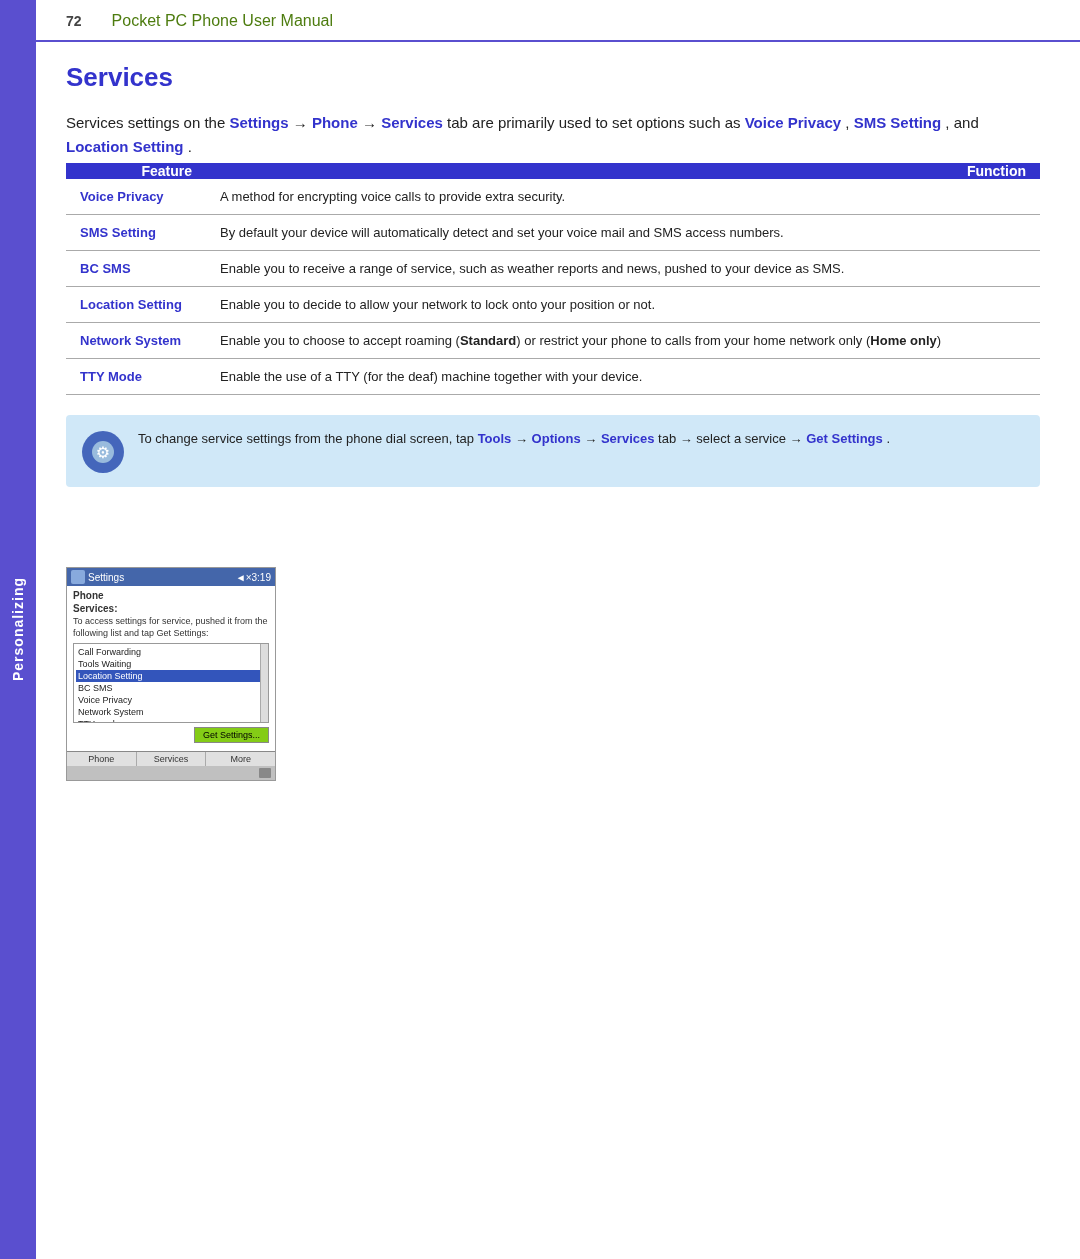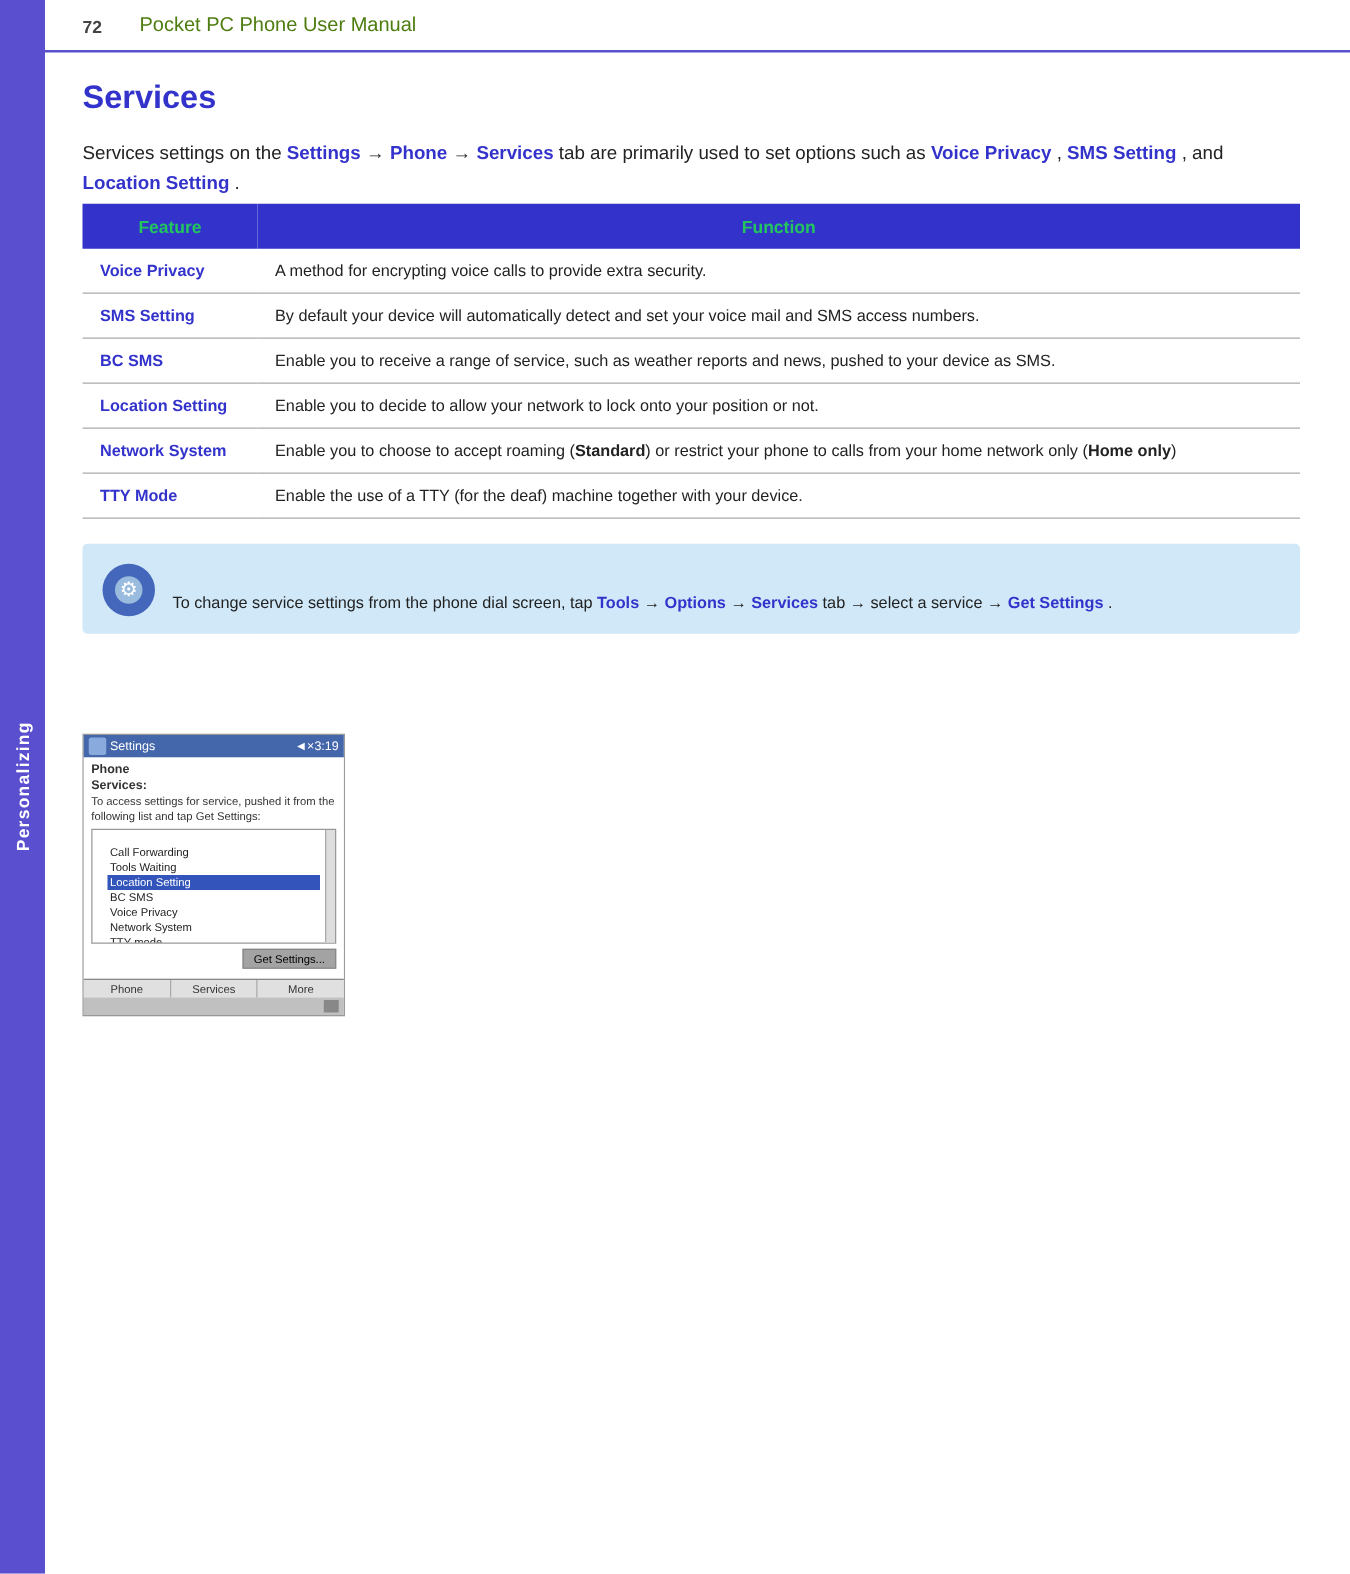--- a/index.html
+++ b/index.html
@@ -104,25 +104,25 @@
     
     .feature-table {
       width: 100%;
       border-collapse: collapse;
       margin-bottom: 20px;
     }
     .feature-table thead tr {
       background: #3333cc;
     }
     .feature-table thead th {
-      color: #22c55e;
+      color: #ffffff;
       font-size: 14px;
       font-weight: bold;
-      padding: 10px 14px;
-      text-align: center;
+      padding: 0 14px;
+      text-align: right;
     }
     .feature-table tbody tr {
       border-bottom: 1px solid #aaa;
     }
     .feature-table tbody tr:last-child {
       border-bottom: 1px solid #aaa;
     }
     .feature-table tbody td {
       padding: 10px 14px;
       font-size: 13px;
@@ -144,21 +144,21 @@
       margin-bottom: 20px;
     }
     .tap-note .highlight {
       color: #3333cc;
       font-weight: bold;
     }
 
     
     .info-box {
       display: flex;
-      align-items: flex-end;
+      align-items: flex-start;
       background: #d0e8f8;
       border-radius: 4px;
       padding: 14px 16px;
       gap: 14px;
     }
     .info-icon {
       width: 42px;
       height: 42px;
       background: #4466bb;
       border-radius: 50%;
@@ -235,24 +235,24 @@
       font-size: 9px;
       color: #333;
       margin-bottom: 4px;
       line-height: 1.3;
     }
     .phone-list-box {
       border: 1px solid #999;
       background: white;
       font-size: 9px;
       color: #222;
-      padding: 12px;
+      padding: 2px;
       margin-bottom: 4px;
       position: relative;
-      height: 92px;
+      height: 80px;
       overflow: hidden;
     }
     .phone-list-item {
       padding: 1px 2px;
       cursor: pointer;
       font-size: 9px;
     }
     .phone-list-item.selected {
       background: #3355bb;
       color: white;
@@ -265,21 +265,21 @@
       width: 8px;
       background: #ddd;
       border-left: 1px solid #aaa;
     }
     .phone-get-settings-btn {
       display: flex;
       justify-content: flex-end;
       margin-bottom: 4px;
     }
     .get-settings-button {
-      background: #a3a3a3;
+      background: #84cc16;
       border: 1px solid #888;
       padding: 2px 8px;
       font-size: 9px;
       cursor: pointer;
     }
     .phone-tabs {
       display: flex;
       border-top: 1px solid #888;
       background: #e0e0e0;
     }

